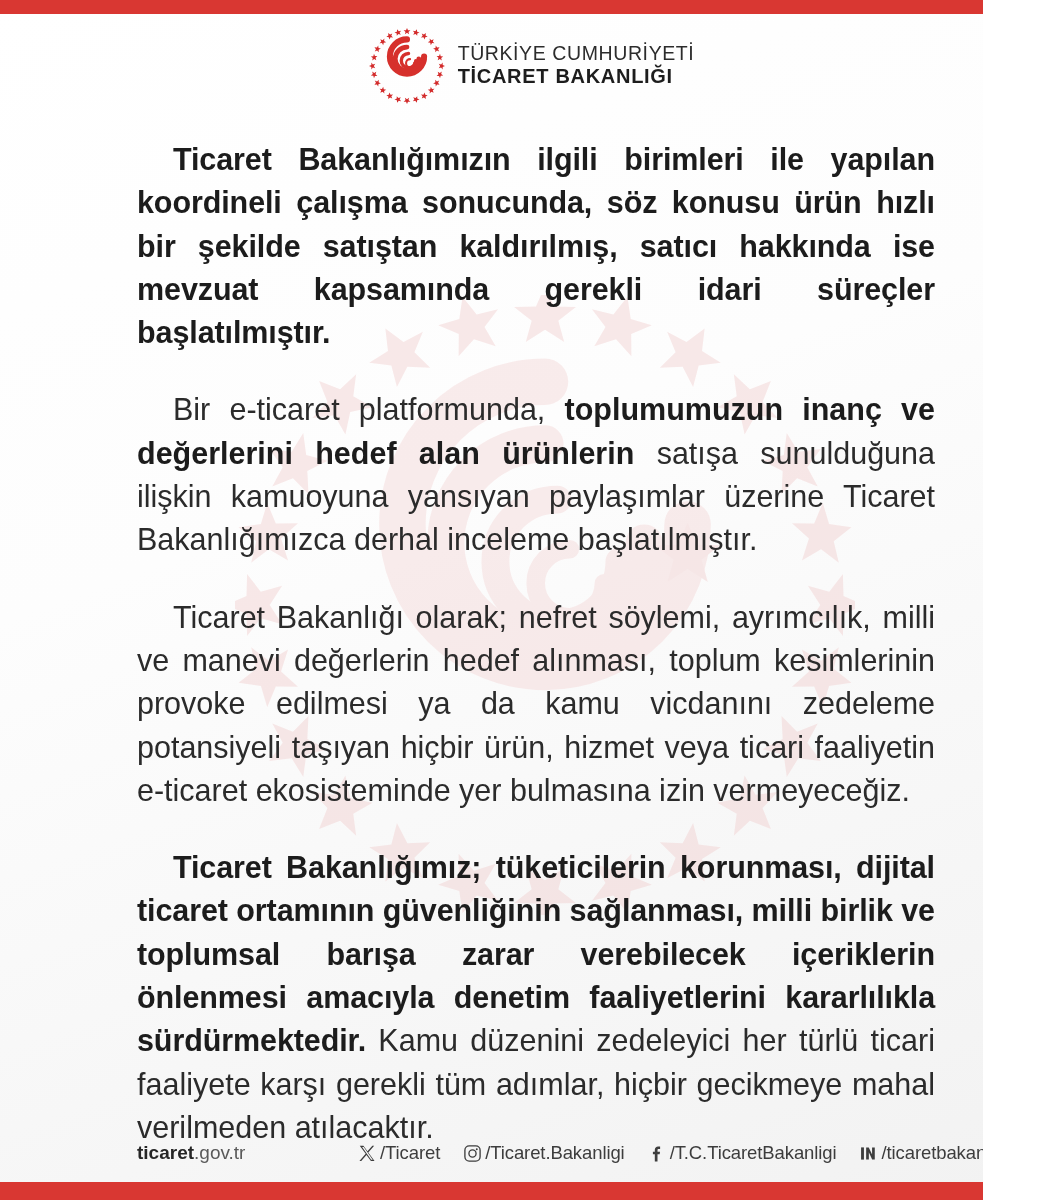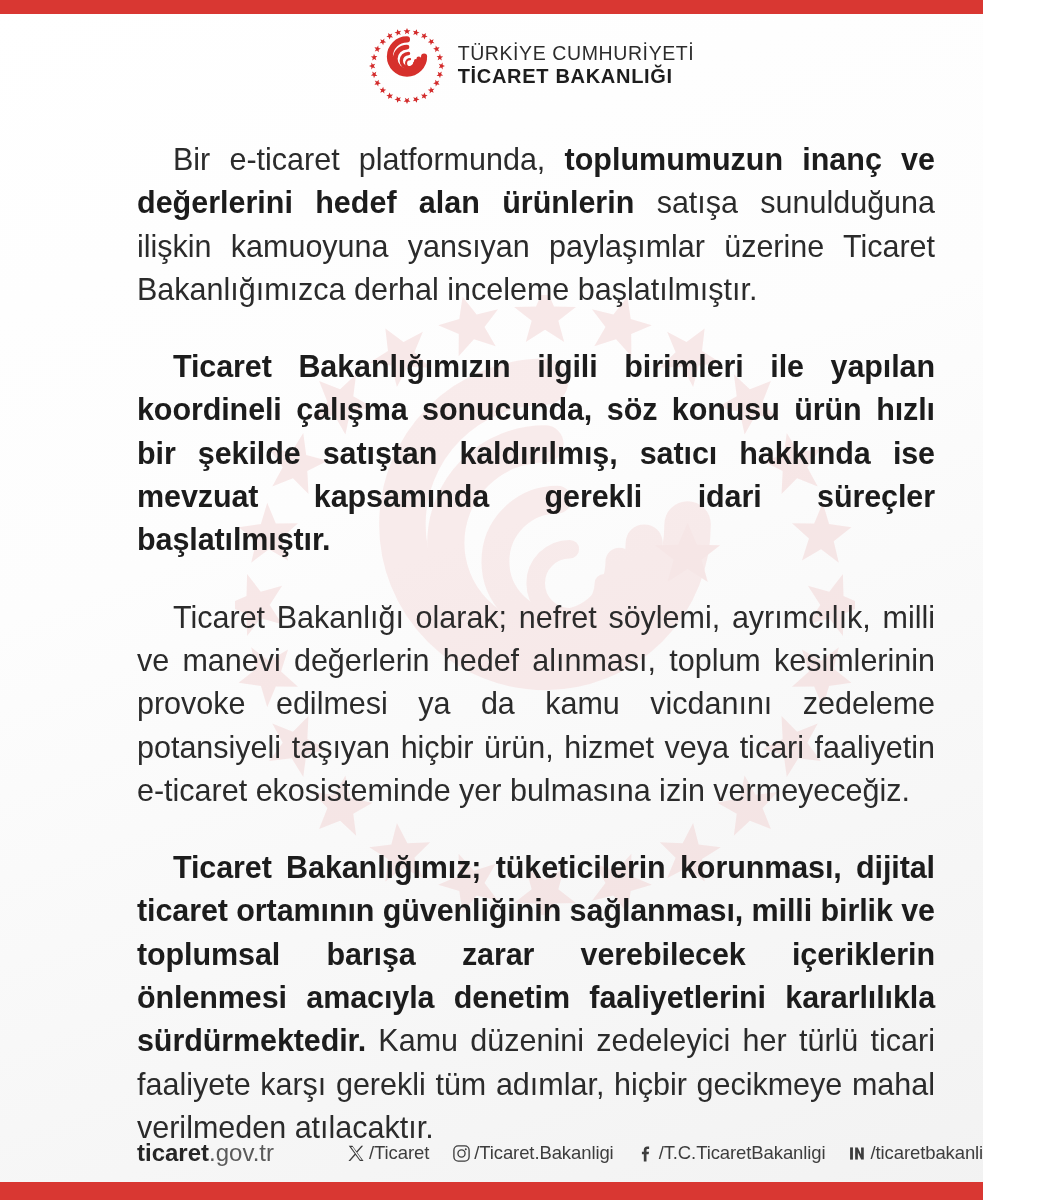--- a/index.html
+++ b/index.html
@@ -133,30 +133,30 @@
     bottom: 18px;
     width: 1063px;
     height: 58px;
     display: flex;
     align-items: center;
     z-index: 2;
   }
   .site {
     position: absolute;
     left: 137px;
-    font-size: 24px;
+    font-size: 19px;
     color: #3a3a3a;
     white-space: nowrap;
   }
   .site .strong { font-weight: 700; color: #262626; }
   .site .light  { font-weight: 400; color: #5a5a5a; }
 
   .socials {
     position: absolute;
-    left: 346px;
+    left: 357px;
     display: flex;
     align-items: center;
     gap: 22px;
     white-space: nowrap;
   }
   .social {
     display: flex;
     align-items: center;
     font-size: 18.5px;
     color: #3d3d3d;
@@ -273,26 +273,26 @@
       </svg>
     </div>
     <div class="logo-text">
       <div class="logo-line1">TÜRKİYE CUMHURİYETİ</div>
       <div class="logo-line2">TİCARET BAKANLIĞI</div>
     </div>
   </div>
 
   <div class="content">
 
+    <p class="para bold">
+      <span>Ticaret Bakanlığımızın ilgili birimleri ile yapılan koordineli çalışma sonucunda, söz konusu ürün hızlı bir şekilde satıştan kaldırılmış, satıcı hakkında ise mevzuat kapsamında gerekli idari süreçler başlatılmıştır.</span>
+    </p>
+
     <p class="para">
       <span>Bir e-ticaret platformunda, </span><b>toplumumuzun inanç ve değerlerini hedef alan ürünlerin</b><span> satışa sunulduğuna ilişkin kamuoyuna yansıyan paylaşımlar üzerine Ticaret Bakanlığımızca derhal inceleme başlatılmıştır.</span>
-    </p>
-
-    <p class="para bold">
-      <span>Ticaret Bakanlığımızın ilgili birimleri ile yapılan koordineli çalışma sonucunda, söz konusu ürün hızlı bir şekilde satıştan kaldırılmış, satıcı hakkında ise mevzuat kapsamında gerekli idari süreçler başlatılmıştır.</span>
     </p>
 
     <p class="para">
       <span>Ticaret Bakanlığı olarak; nefret söylemi, ayrımcılık, milli ve manevi değerlerin hedef alınması, toplum kesimlerinin provoke edilmesi ya da kamu vicdanını zedeleme potansiyeli taşıyan hiçbir ürün, hizmet veya ticari faaliyetin e-ticaret ekosisteminde yer bulmasına izin vermeyeceğiz.</span>
     </p>
 
     <p class="para bold">
       <span>Ticaret Bakanlığımız; tüketicilerin korunması, dijital ticaret ortamının güvenliğinin sağlanması, milli birlik ve toplumsal barışa zarar verebilecek içeriklerin önlenmesi amacıyla denetim faaliyetlerini kararlılıkla sürdürmektedir.</span><span class="reg"> Kamu düzenini zedeleyici her türlü ticari faaliyete karşı gerekli tüm adımlar, hiçbir gecikmeye mahal verilmeden atılacaktır.</span>
     </p>
 

